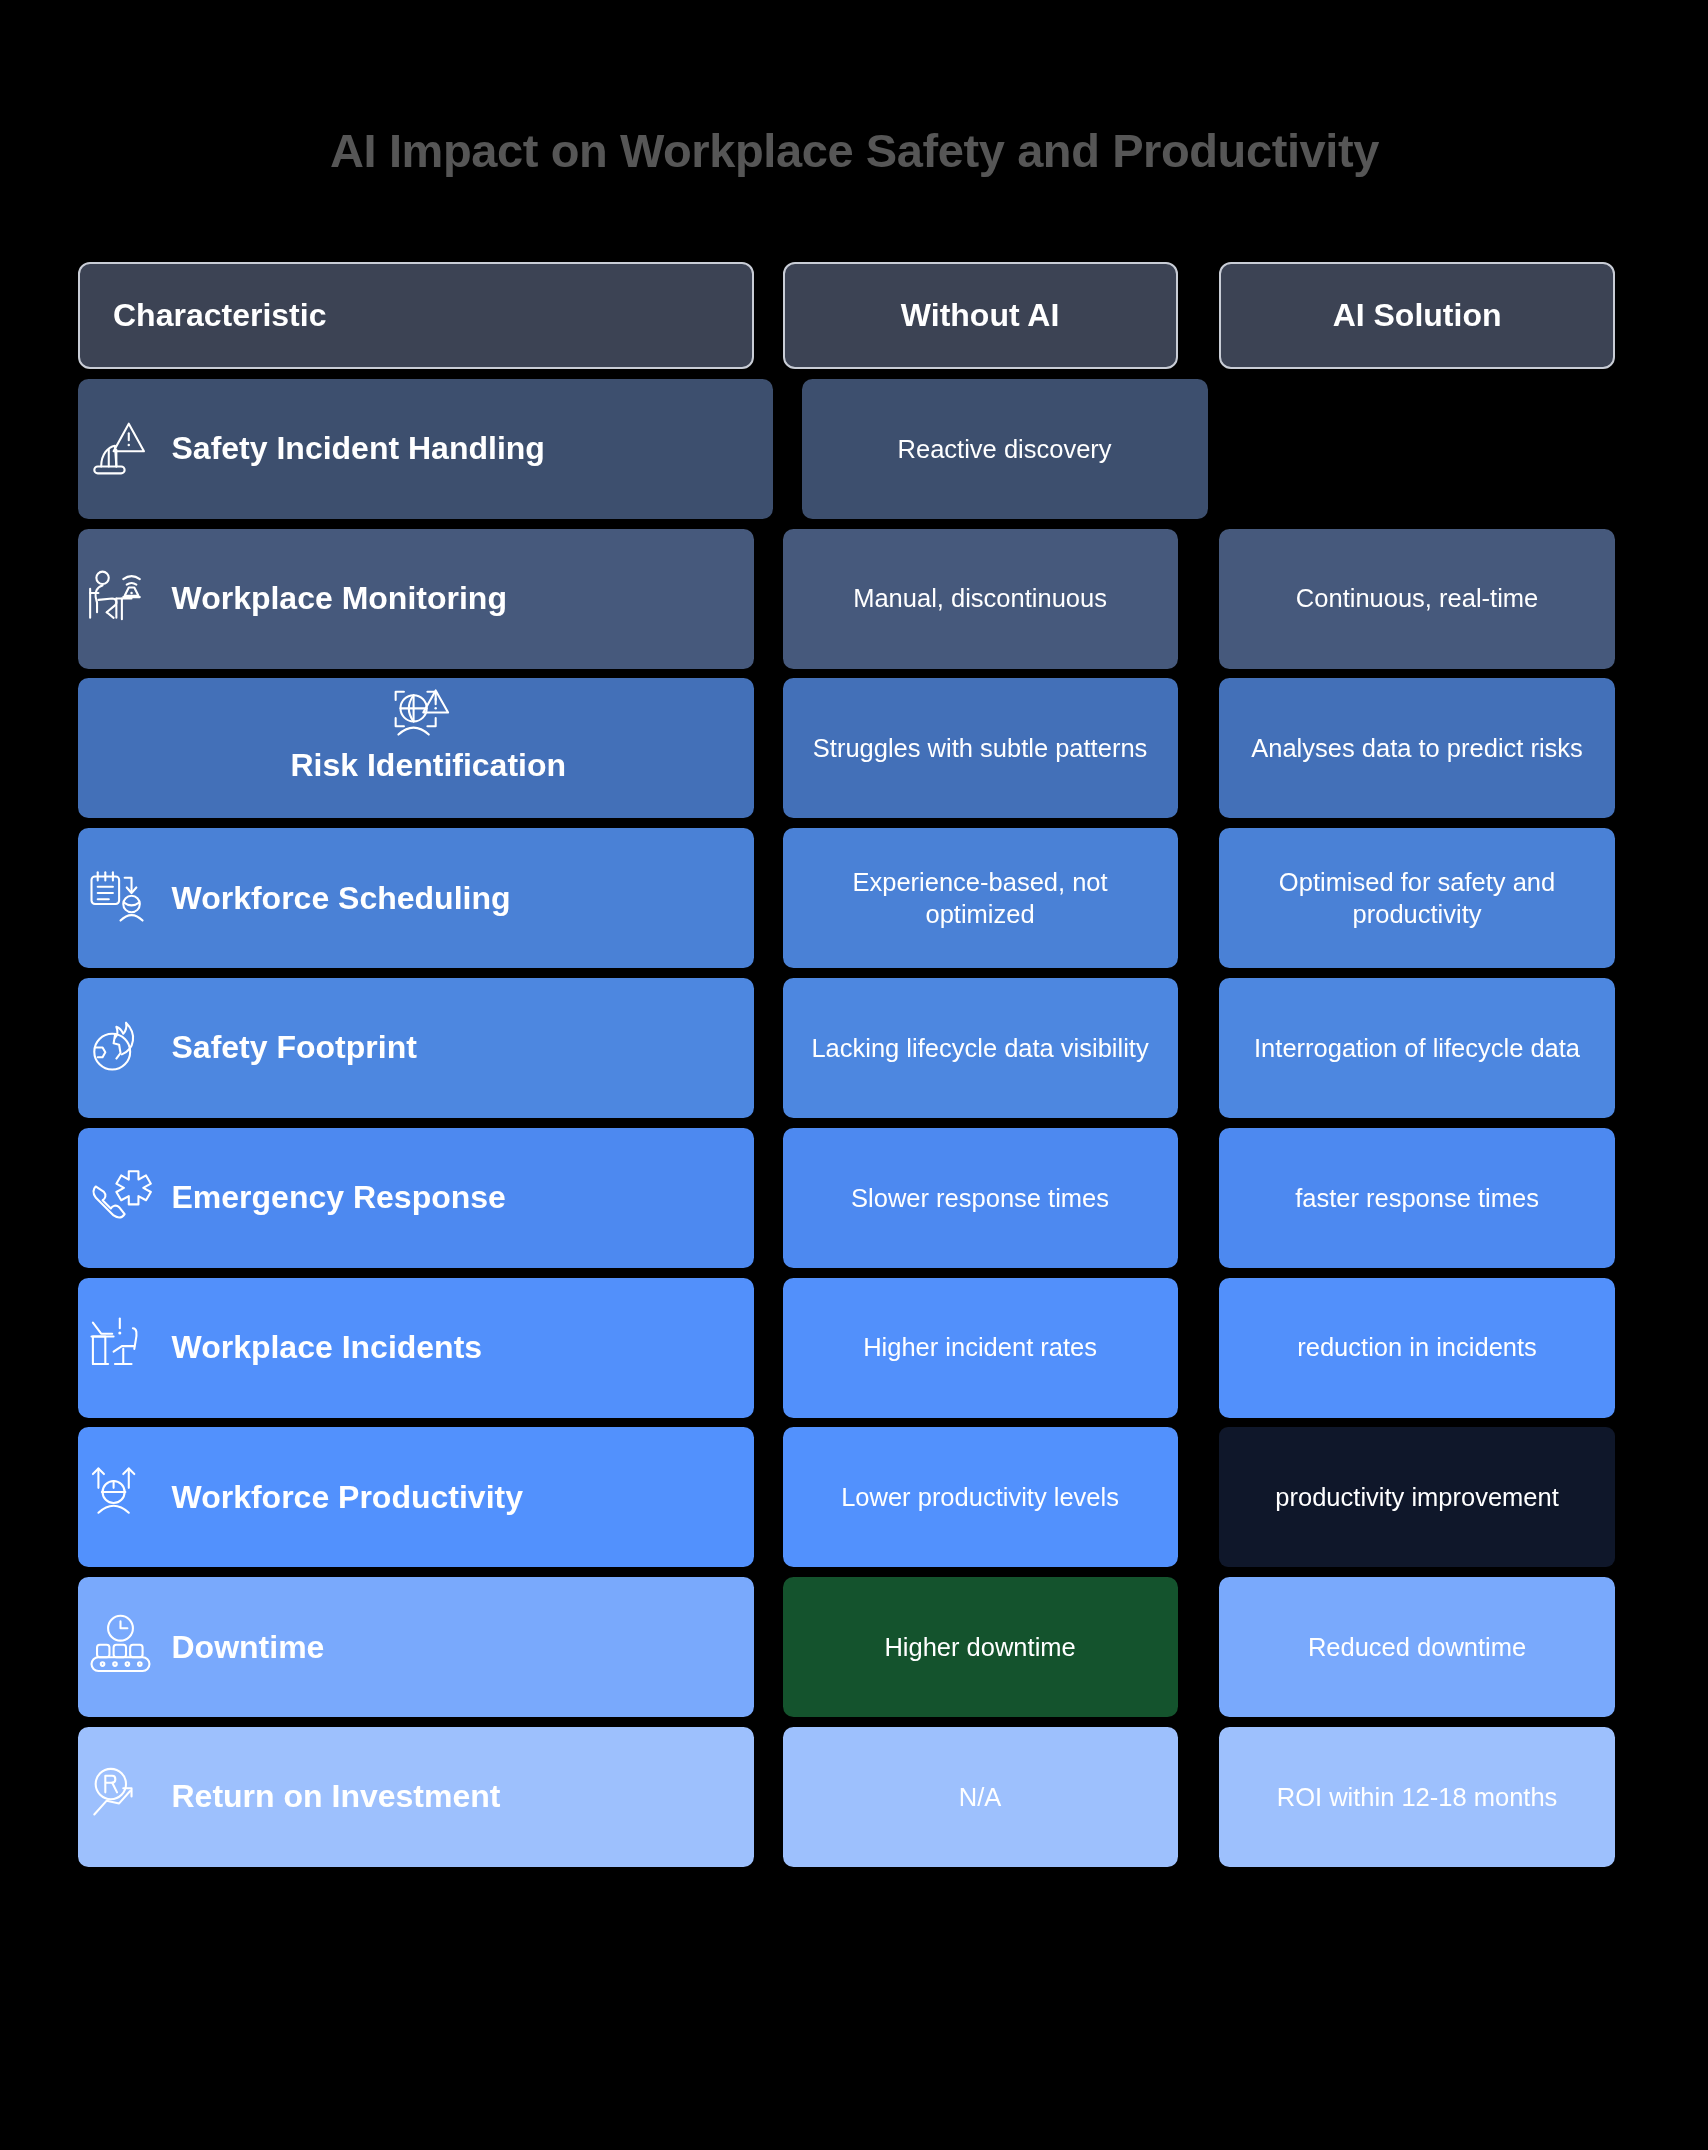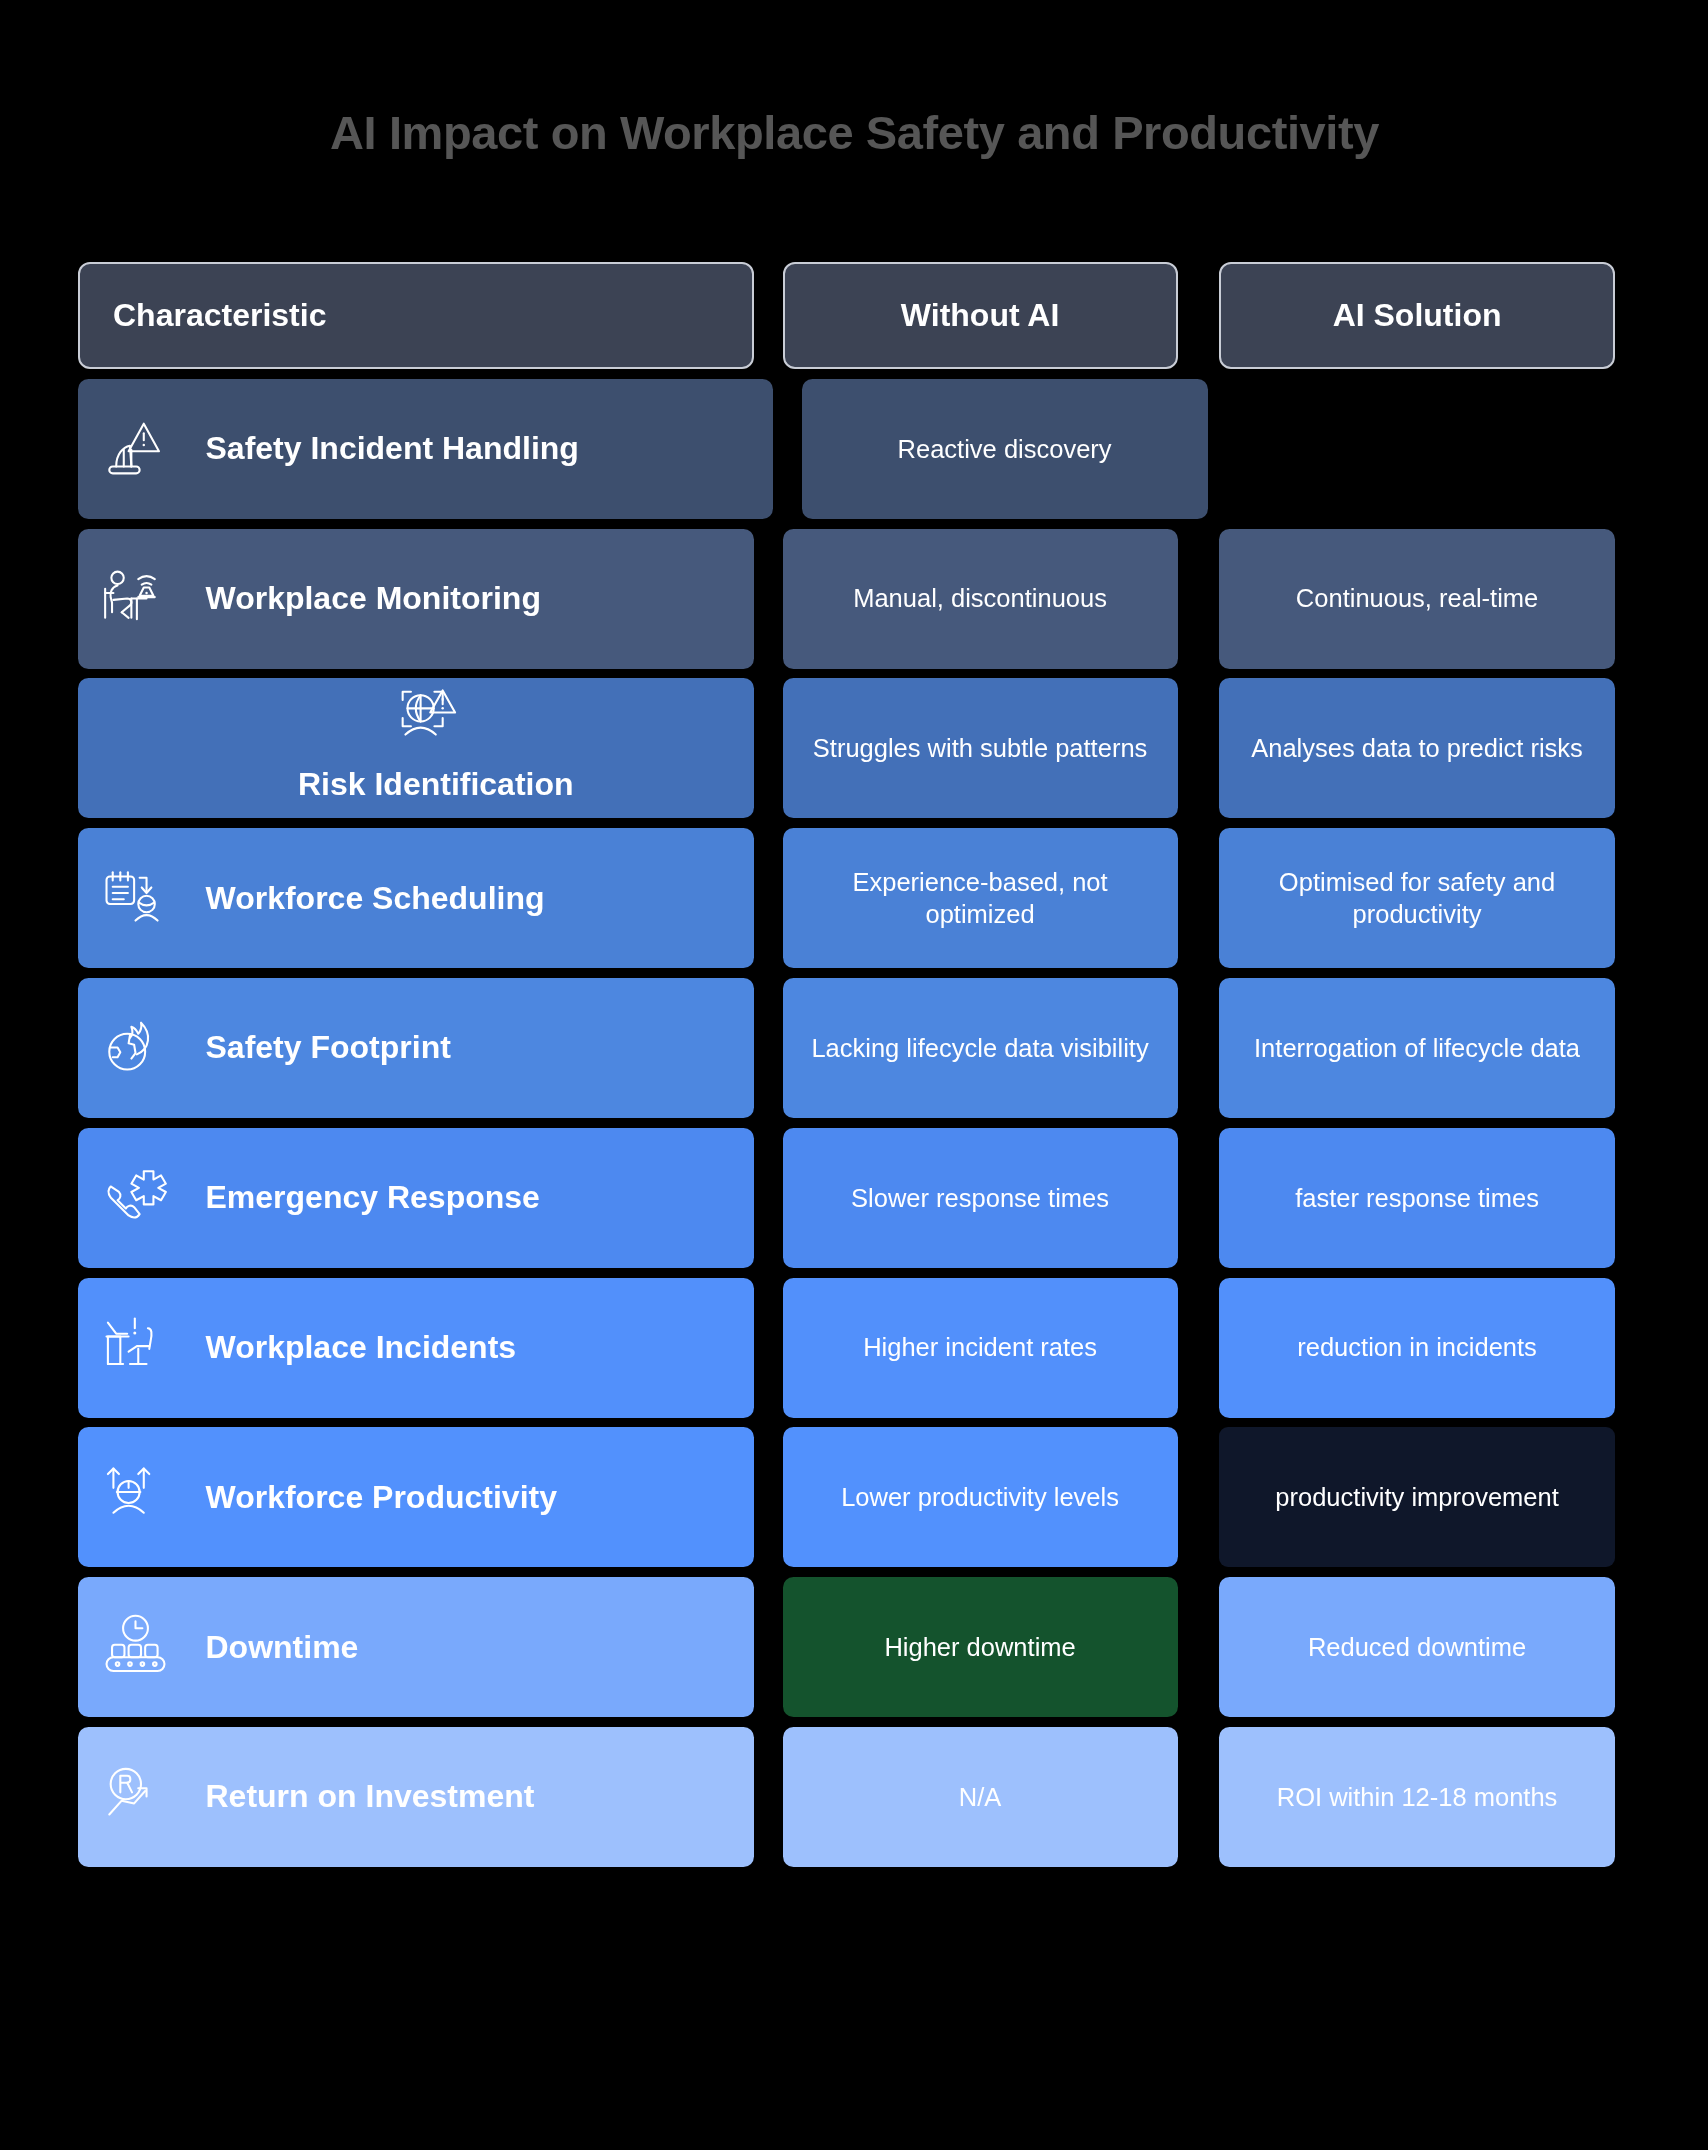--- a/index.html
+++ b/index.html
@@ -11,21 +11,21 @@
     overflow: hidden;
   }
   .page {
     width: 1709px;
     height: 2151px;
     position: relative;
     background: #000000;
   }
   .title {
     position: absolute;
-    top: 105px;
+    top: 123px;
     left: 0;
     width: 1709px;
     text-align: center;
     color: #565656;
     font-size: 47px;
     font-weight: bold;
     letter-spacing: -0.4px;
   }
   .table {
     position: absolute;
@@ -67,25 +67,24 @@
     font-size: 25.5px;
     line-height: 1.27;
     padding: 7.5px 19.5px;
   }
   .cell-char {
     border-radius: 10.5px;
     height: 140px;
     display: flex;
     align-items: center;
     justify-content: flex-start;
-    padding-left: 23px;
+    padding-left: 8px;
     color: #ffffff;
     font-size: 32px;
     font-weight: bold;
-    gap: 19px;
   }
   .cell-char .label { margin-left: 16.5px; }
   .icon {
     width: 69px;
     height: 69px;
     flex: 0 0 69px;
     display: block;
   }
   .icon svg { width: 69px; height: 69px; display: block; }
 </style>

